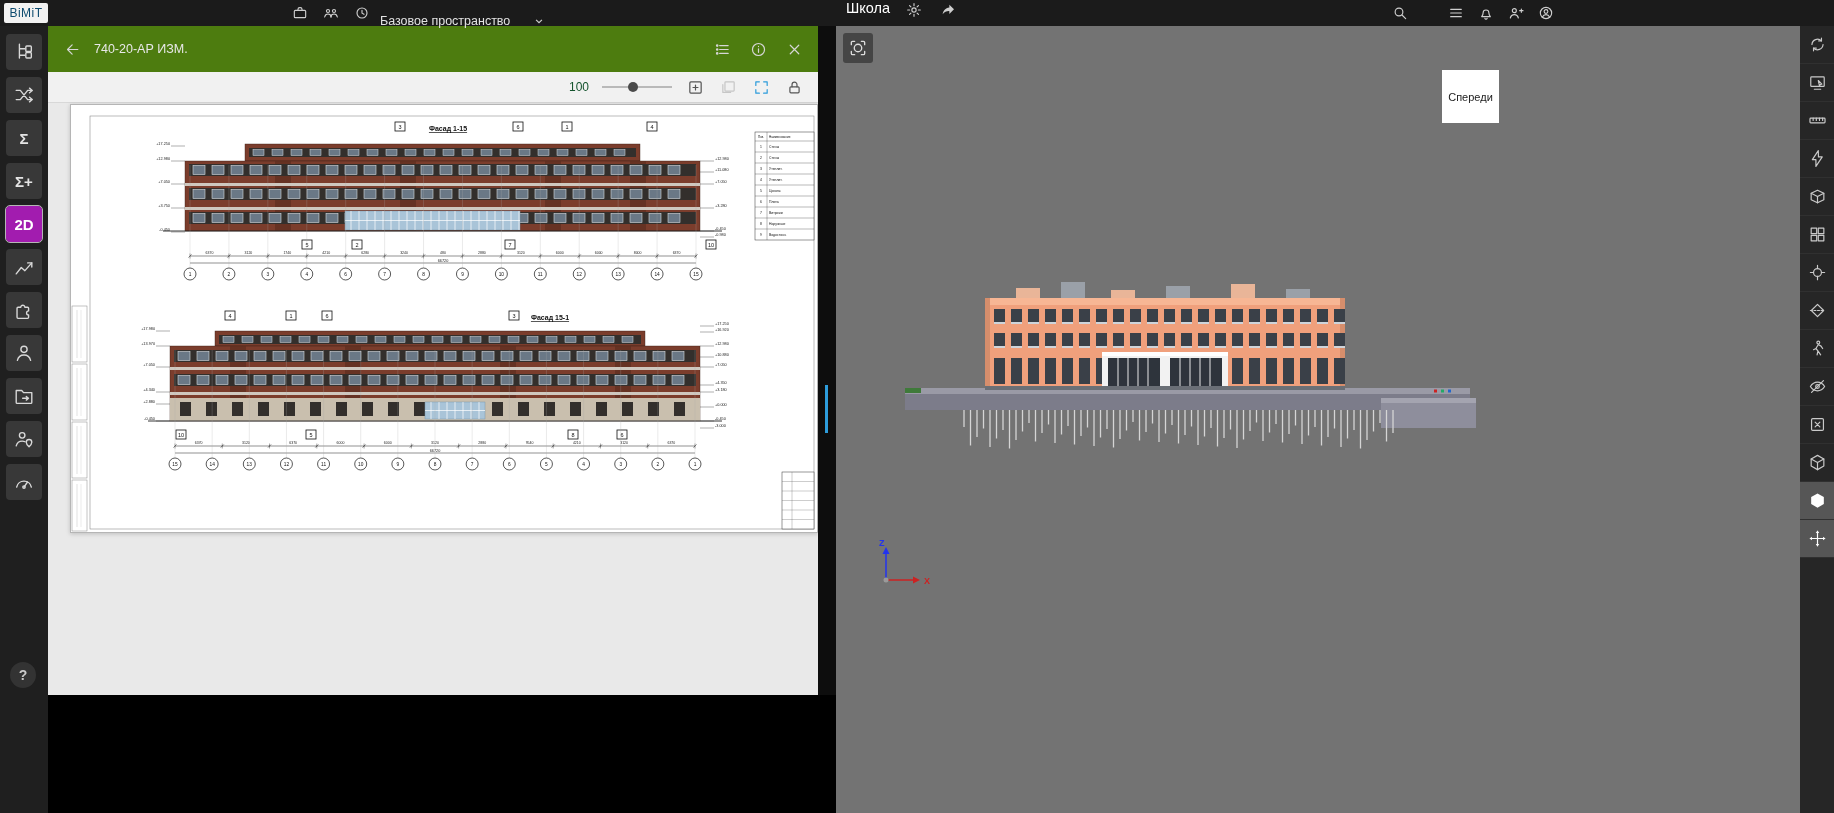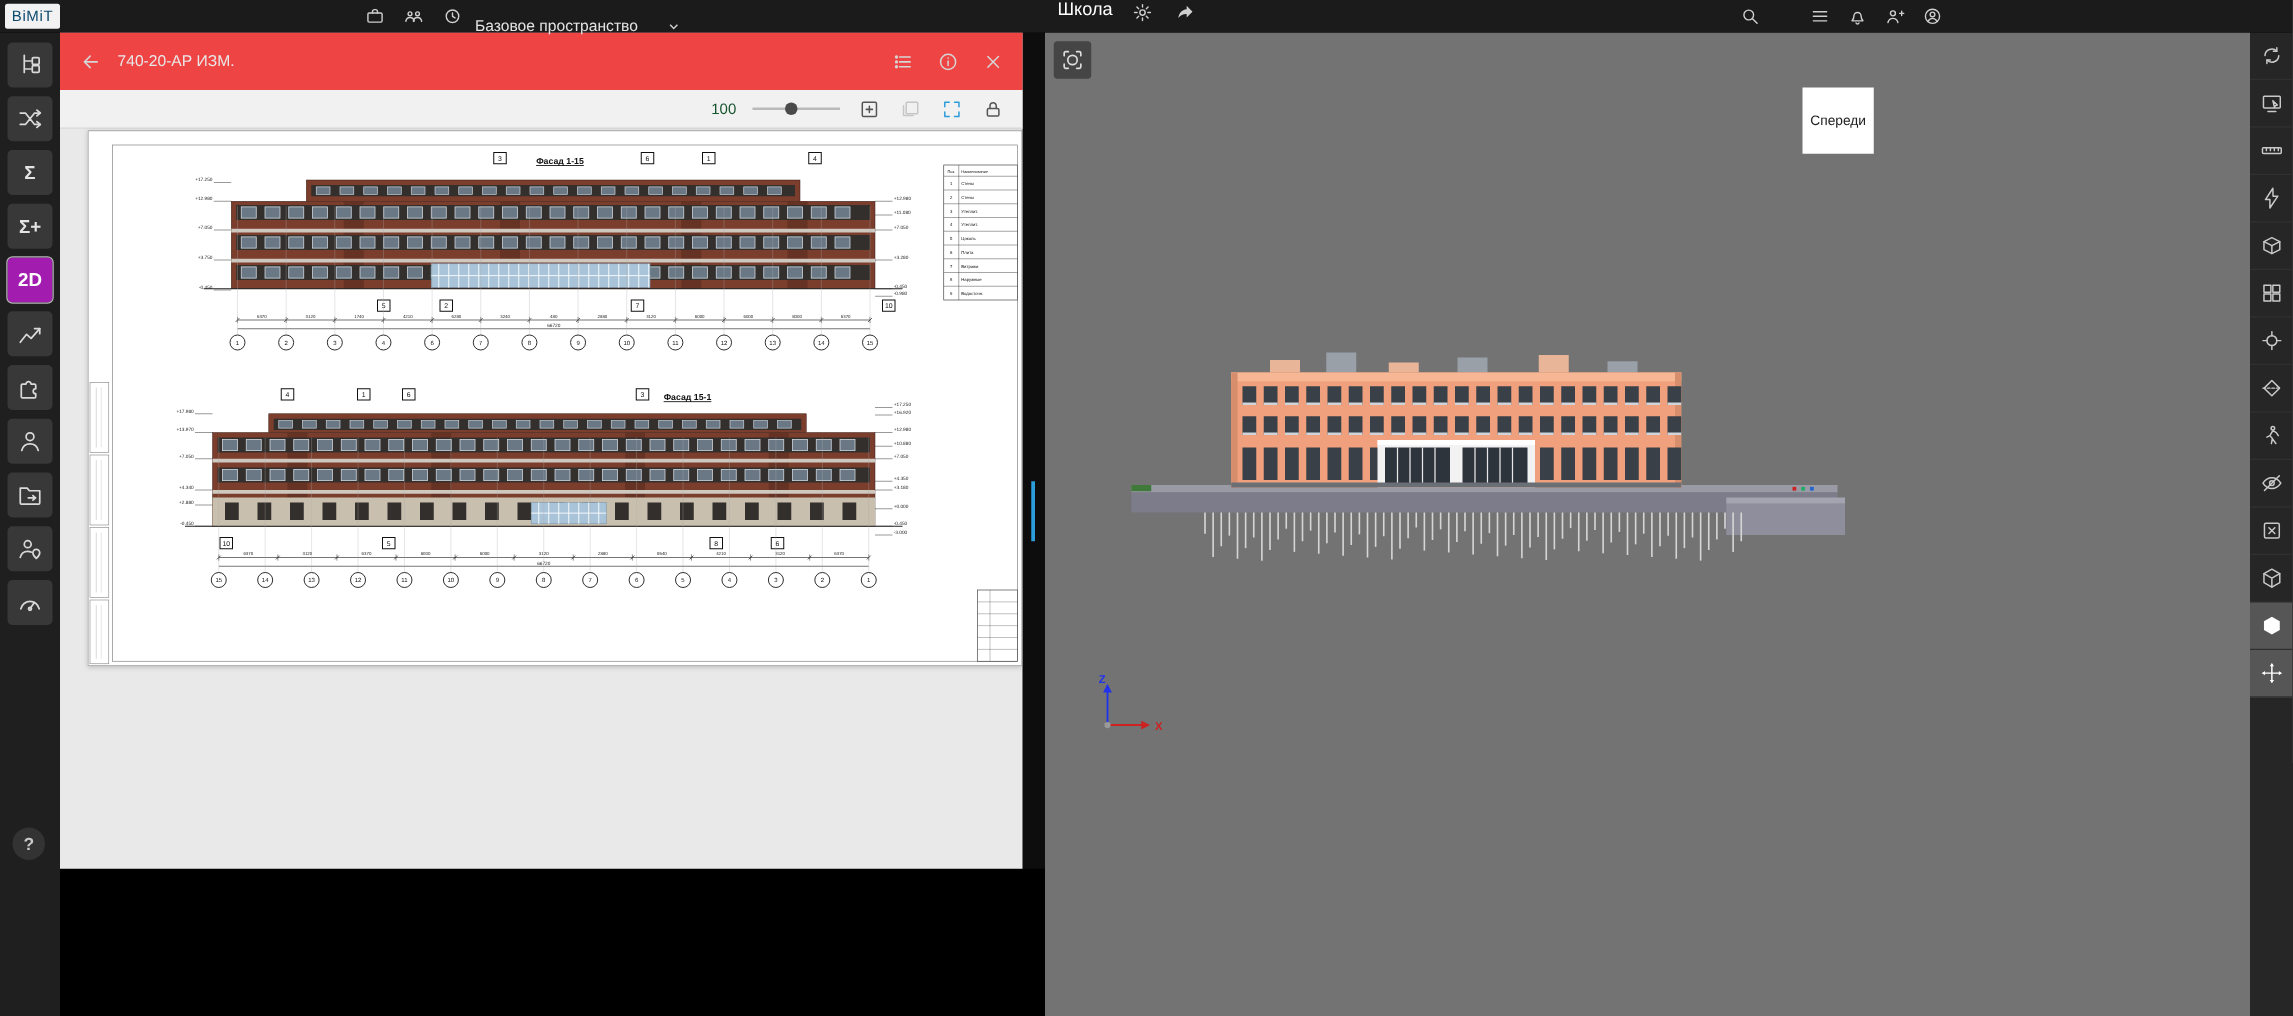--- a/index.html
+++ b/index.html
@@ -24,21 +24,21 @@
   
   .sidebar{position:absolute;left:0;top:26px;width:48px;height:787px;background:#1f1f1f;z-index:15}
   .side-tile{position:absolute;left:6px;width:36px;height:36px;background:#383838;border-radius:4px;color:#d9d9d9;display:flex;align-items:center;justify-content:center;cursor:pointer}
   .side-tile svg{width:22px;height:22px;fill:none;stroke:currentColor;stroke-width:1.5;stroke-linecap:round;stroke-linejoin:round}
   .side-tile.txt{font-size:15px;font-weight:bold;color:#e4e4e4}
   .side-tile.active{background:#a21caf;color:#fff;outline:1px solid #b5b5b5}
   .side-help{position:absolute;left:10px;top:636px;width:26px;height:26px;border-radius:50%;background:#333;color:#c9c9c9;display:flex;align-items:center;justify-content:center;font-size:14px;font-weight:bold;cursor:pointer}
 
   
   .panel2d{position:absolute;left:48px;top:26px;width:770px;height:669px;background:#e9e9e9;z-index:10}
-  .p2-header{position:absolute;top:0;left:0;right:0;height:46px;background:#ef4444;display:flex;align-items:center;padding:0 14px;gap:12px}
+  .p2-header{position:absolute;top:0;left:0;right:0;height:46px;background:#4d7c0f;display:flex;align-items:center;padding:0 14px;gap:12px}
   .p2-header .tb-icon{color:#d6d6d6}
   .p2-header .tb-icon svg{width:17px;height:17px}
   .p2-title{color:#e8e8e8;font-size:12.5px}
   .p2-right{margin-left:auto;display:flex;gap:16px}
   .p2-toolbar{position:absolute;top:46px;left:0;right:0;height:30px;background:#f1f1f1;border-bottom:1px solid #d8d8d8;display:flex;align-items:center;justify-content:flex-end;padding-right:14px;gap:13px}
   .zoom-value{color:#14532d;font-size:12px}
   .slider{width:70px;height:2px;background:#b9b9b9;position:relative;display:inline-block;cursor:pointer}
   .slider .knob{position:absolute;left:26px;top:-4px;width:10px;height:10px;border-radius:50%;background:#4a4a4a}
   .t-icon{width:20px;height:20px;color:#555;display:inline-flex;align-items:center;justify-content:center;cursor:pointer}
   .t-icon svg{width:17px;height:17px;fill:none;stroke:currentColor;stroke-width:1.7;stroke-linecap:round;stroke-linejoin:round}

